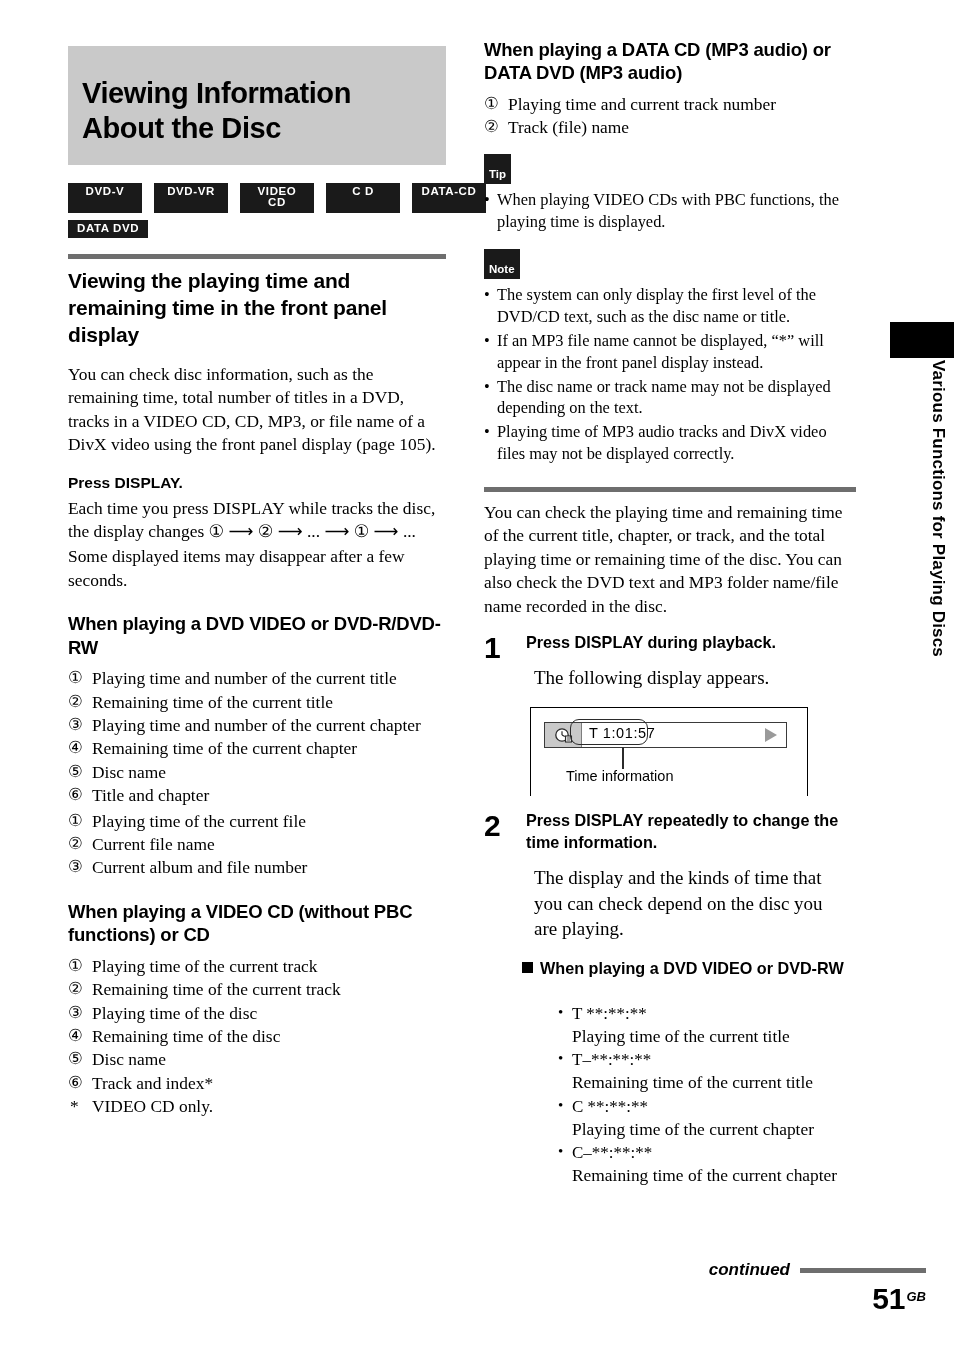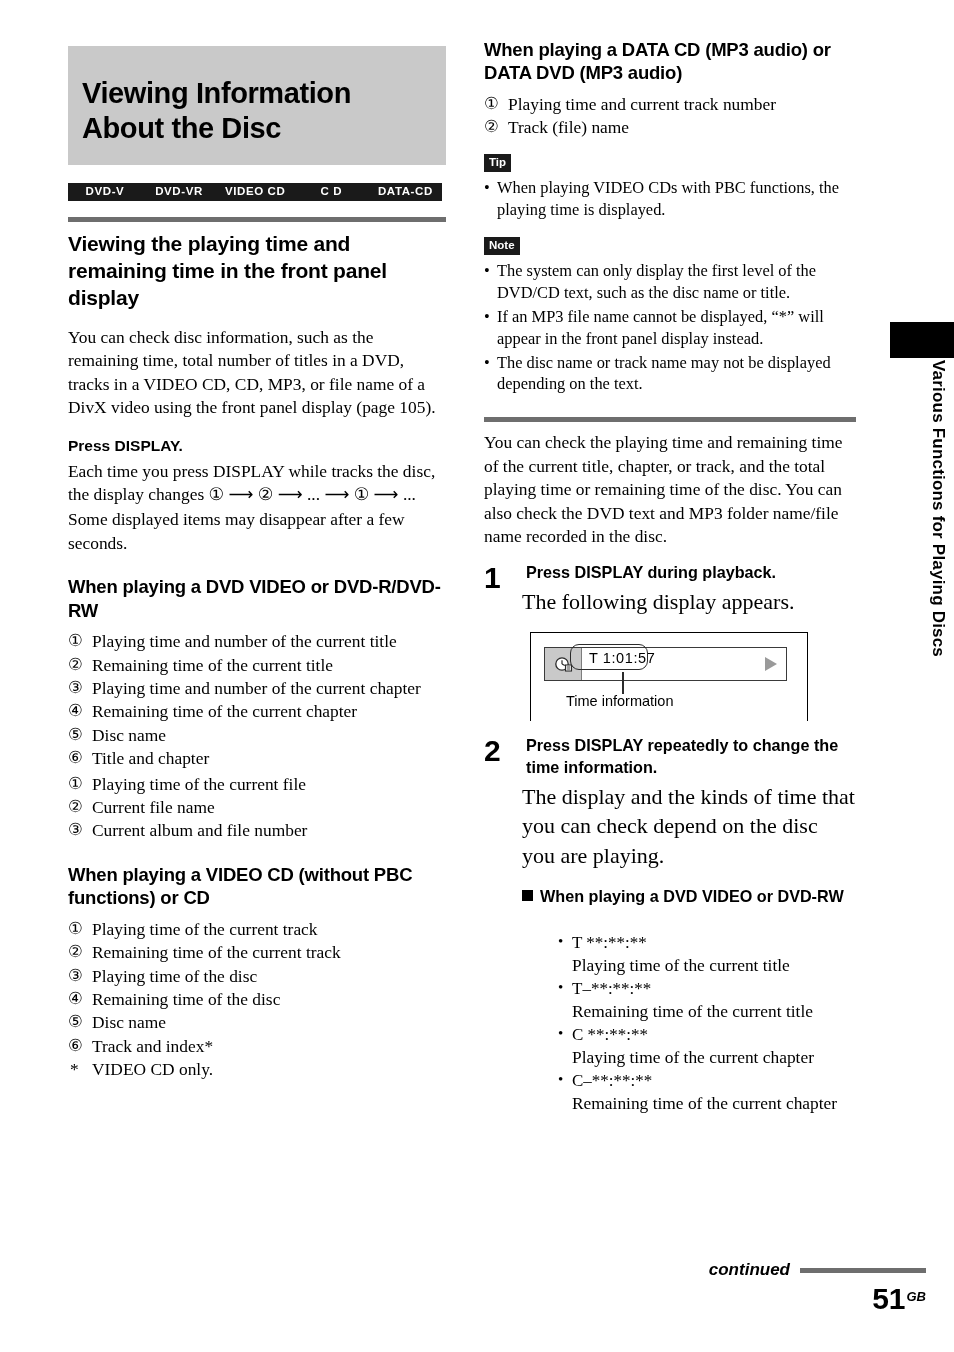--- a/index.html
+++ b/index.html
@@ -28,21 +28,21 @@
     font-family:"Liberation Sans", sans-serif;
     font-weight:bold;
     font-size:29px;
     line-height:1.22;
     letter-spacing:-0.4px;
     color:#000;
   }
 
   
   .badges { margin:0 0 16px 0; }
-  .badge-row { display:flex; margin-bottom:7px;align-items:center; }
+  .badge-row { display:flex; gap:12px; margin-bottom:7px; }
   .badge {
     background:#1a1a1a;
     color:#fff;
     font-family:"Liberation Sans", sans-serif;
     font-weight:bold;
     font-size:11.5px;
     letter-spacing:0.6px;
     padding:3px 9px 4px 9px;
     line-height:1;
     display:inline-block;
@@ -109,21 +109,21 @@
 
   
   .tag {
     display:inline-block;
     background:#1a1a1a;
     color:#fff;
     font-family:"Liberation Sans", sans-serif;
     font-weight:bold;
     font-size:11.5px;
     line-height:1;
-    padding:3px 5px 4px 5px;
+    padding:15px 5px 4px 5px;
     margin:14px 0 5px 0;
   }
   ul.dotlist { list-style:none; margin:0; padding:0; }
   ul.dotlist li {
     position:relative;
     padding-left:13px;
     font-size:16.4px;
     line-height:1.33;
     margin-bottom:2px;
   }
@@ -145,39 +145,39 @@
   }
   .step .step-body { flex:1; }
   .step .step-title {
     font-family:"Liberation Sans", sans-serif;
     font-weight:bold;
     font-size:16.2px;
     line-height:1.33;
     margin:0 0 3px 4px;
   }
   .step .step-text {
-    font-size:22px;
+    font-size:19px;
     line-height:1.345;
-    margin:0;
+    margin:12px;
   }
 
   
   .illus {
     margin:16px 0 0 8px;
     width:276px;
     height:88px;
     border:1.4px solid #000;
     border-bottom:none;
     position:relative;
     background:#fff;
   }
   .fp-bar {
     position:absolute;
     left:13px; top:14px;
-    width:243px; height:34px;
+    width:243px; height:26px;
     border:1.3px solid #3a3a3a;
     background:#fff;
     box-sizing:border-box;
   }
   .fp-icon-cell {
     position:absolute; left:0; top:0;
     width:37px; height:100%;
     background:#c9c9c9;
     border-right:1.2px solid #7d7d7d;
     box-sizing:border-box;
@@ -312,20 +312,23 @@
       <h1>Viewing Information About the Disc</h1>
     </div>
 
     <div class="badges">
       <div class="badge-row">
         <span class="badge wide">DVD-V</span>
         <span class="badge wide">DVD-VR</span>
         <span class="badge wide">VIDEO CD</span>
         <span class="badge wide">C D</span>
         <span class="badge wide">DATA-CD</span>
+      </div>
+      <div class="badge-row">
+        <span class="badge wide">DATA DVD</span>
       </div>
     </div>
 
     <div class="rule-thick"></div>
 
     <h2 class="section">Viewing the playing time and remaining time in the front panel display</h2>
 
     <p class="body">You can check disc information, such as the remaining time, total number of titles in a DVD, tracks in a VIDEO CD, CD, MP3, or file name of a DivX video using the front panel display (page 105).</p>
 
     <h4 class="bold-lead">Press DISPLAY.</h4>
@@ -377,20 +380,21 @@
         <li><span>When playing VIDEO CDs with PBC functions, the playing time is displayed.</span></li>
       </ul>
     </div>
 
     <div>
       <span class="tag">Note</span>
       <ul class="dotlist">
         <li><span>The system can only display the first level of the DVD/CD text, such as the disc name or title.</span></li>
         <li><span>If an MP3 file name cannot be displayed, “*” will appear in the front panel display instead.</span></li>
         <li><span>The disc name or track name may not be displayed depending on the text.</span></li>
+        <li><span>Playing time of MP3 audio tracks and DivX video files may not be displayed correctly.</span></li>
       </ul>
     </div>
 
     <div class="rule-thick" style="margin-top:22px"></div>
 
     <p class="body">You can check the playing time and remaining time of the current title, chapter, or track, and the total playing time or remaining time of the disc. You can also check the DVD text and MP3 folder name/file name recorded in the disc.</p>
 
     <div class="step">
       <div class="num">1</div>
       <div class="step-body">

